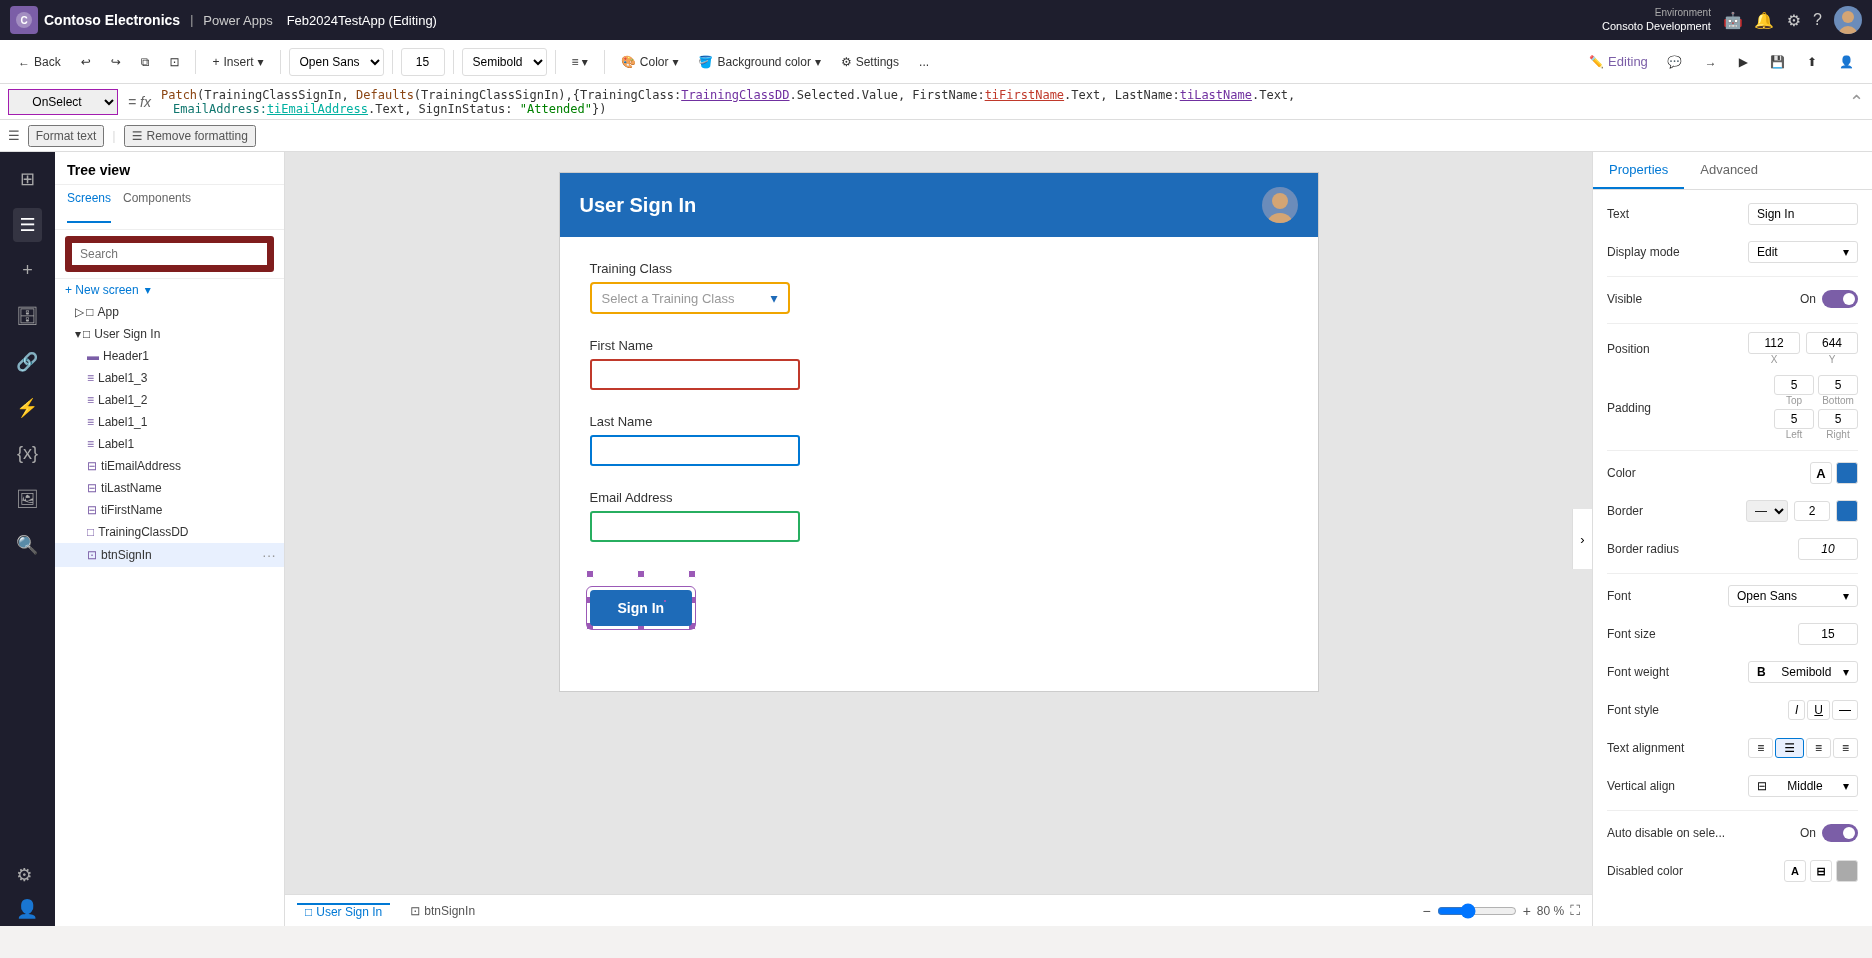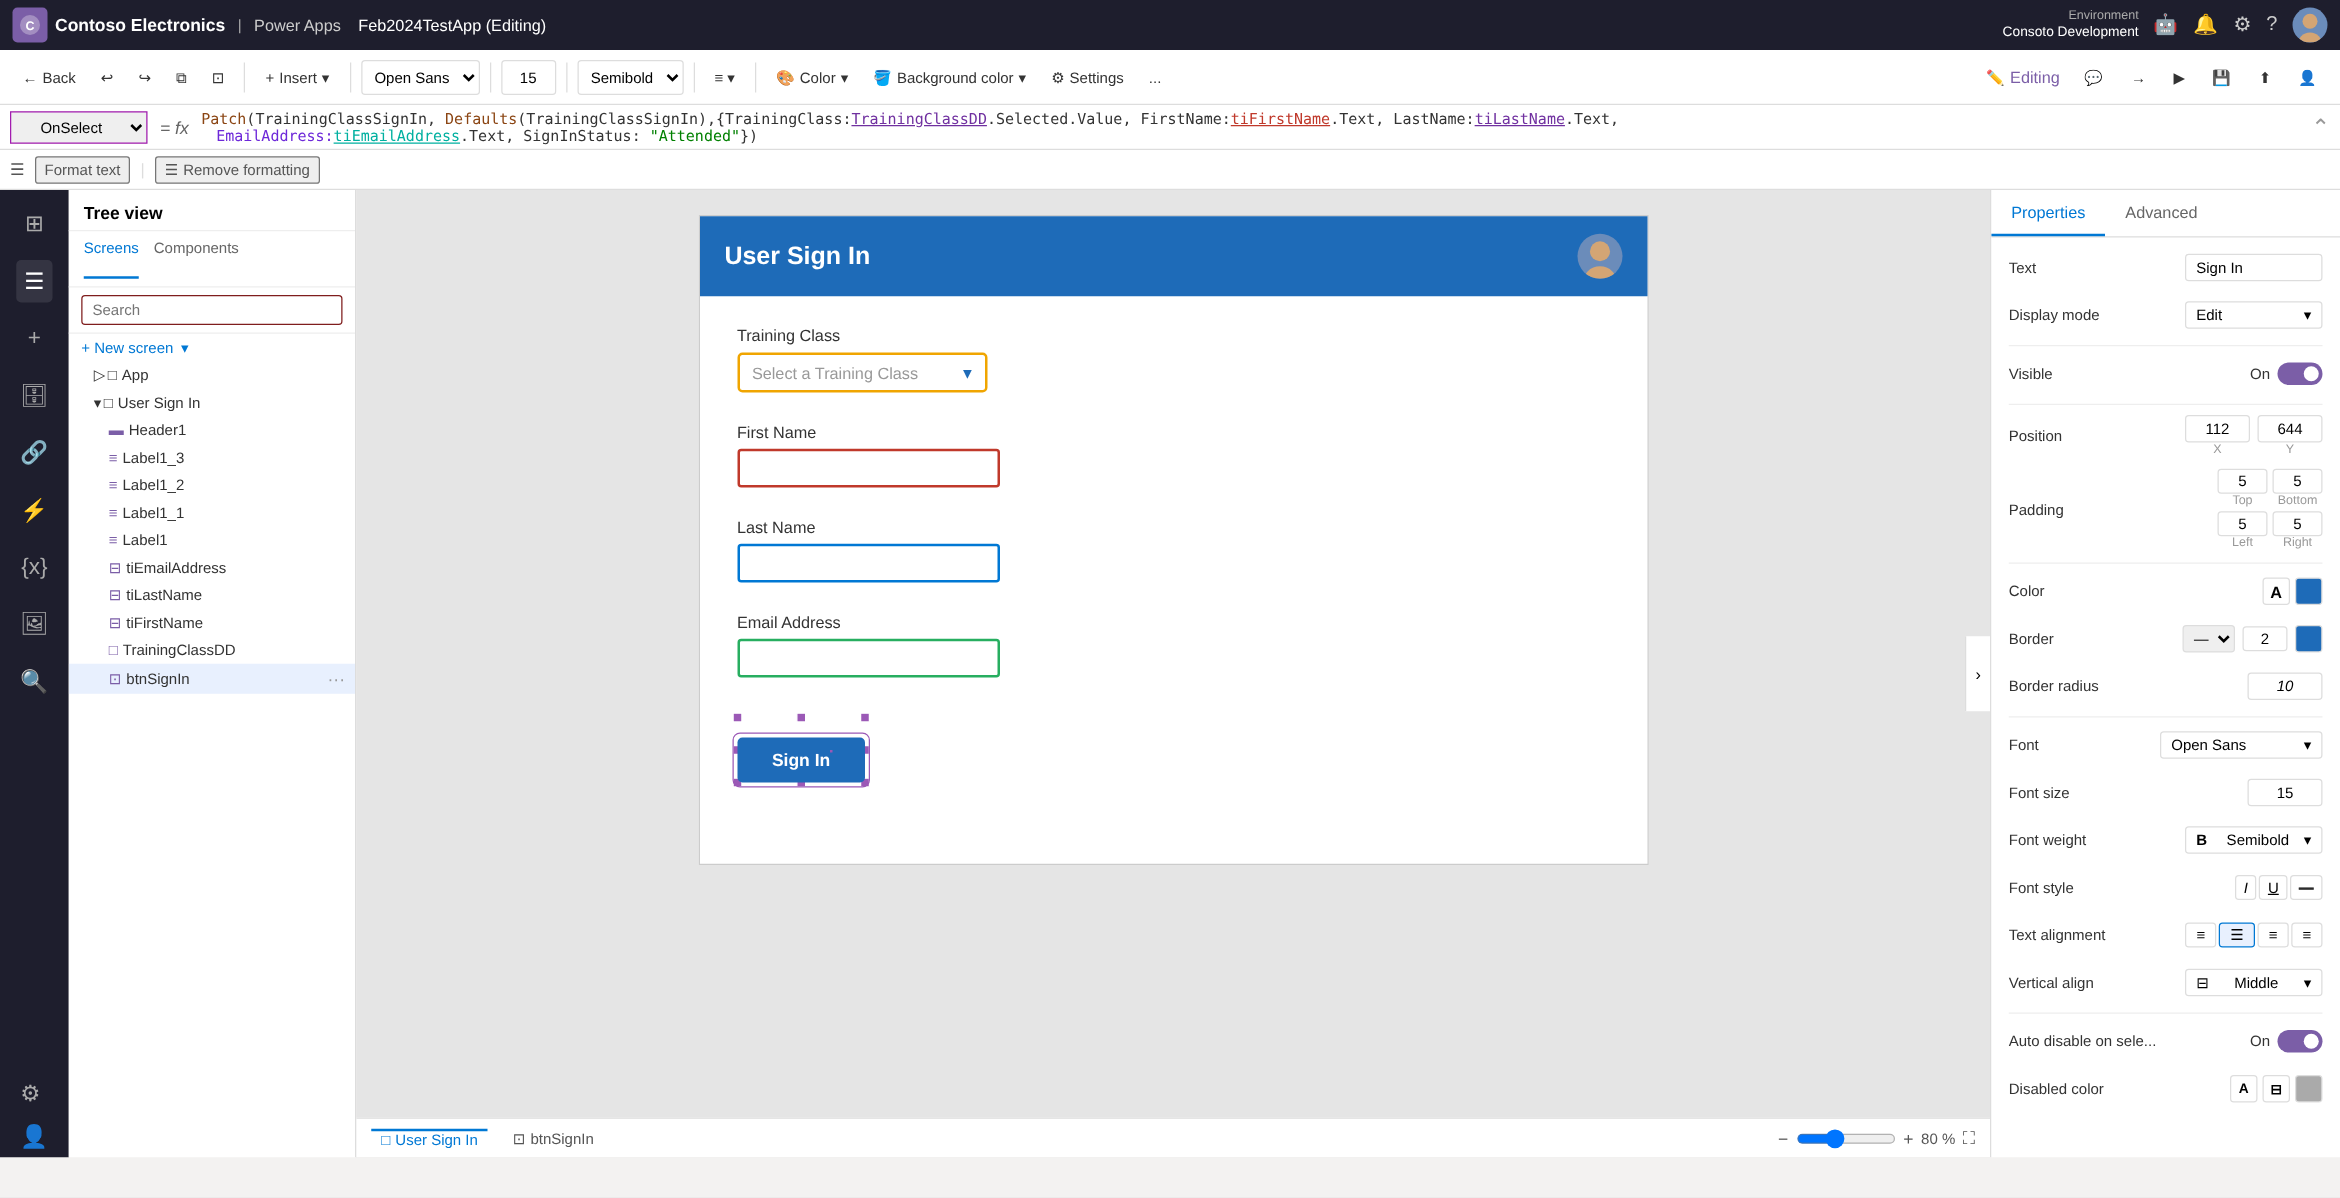--- a/index.html
+++ b/index.html
@@ -110,21 +110,21 @@
     .tree-header {
       padding: 10px 12px 6px;
       font-weight: 600;
       font-size: 14px;
       border-bottom: 1px solid #eee;
     }
     .tree-tabs { display: flex; gap: 12px; padding: 6px 12px; border-bottom: 1px solid #eee; }
     .tree-tab { font-size: 12px; cursor: pointer; color: #666; padding-bottom: 16px; }
     .tree-tab.active { color: #0078d4; border-bottom: 2px solid #0078d4; }
     .tree-search { padding: 6px 10px; border-bottom: 1px solid #eee; }
-    .tree-search input { width: 100%; border: 1px solid #7f1d1d; border-radius: 3px; padding: 4px 8px; font-size: 12px; }
+    .tree-search input { width: 100%; border: 7px solid #7f1d1d; border-radius: 3px; padding: 4px 8px; font-size: 12px; }
     .tree-actions { display: flex; align-items: center; padding: 4px 10px; gap: 6px; }
     .tree-new-btn { font-size: 12px; color: #0078d4; cursor: pointer; display: flex; align-items: center; gap: 3px; }
     .tree-items { overflow-y: auto; flex: 1; }
     .tree-item {
       display: flex; align-items: center; padding: 4px 8px 4px 12px;
       font-size: 12px; cursor: pointer; color: #333;
     }
     .tree-item.selected { background: #e8f0fe; }
     .tree-item .indent { display: inline-block; }
     .tree-item .item-more { margin-left: auto; color: #999; font-size: 14px; }
@@ -373,21 +373,21 @@
   </div>
 </div>
 
 <div class="formula-bar">
   <select style="min-width:110px;font-size:12px;border:1px solid #a21caf;padding:2px 6px;height:26px;text-align:center;">
     <option>OnSelect</option>
   </select>
   <span class="fx">= fx</span>
   <div class="formula-content">
     <span style="color:#8B4513">Patch</span><span style="color:#333">(</span><span style="color:#333">TrainingClassSignIn</span><span style="color:#333">, </span><span style="color:#8B4513">Defaults</span><span style="color:#333">(TrainingClassSignIn),{TrainingClass:</span><span style="color:#7030A0;text-decoration:underline">TrainingClassDD</span><span style="color:#333">.Selected.Value, FirstName:</span><span style="color:#c0392b;text-decoration:underline">tiFirstName</span><span style="color:#333">.Text, LastName:</span><span style="color:#7030A0;text-decoration:underline">tiLastName</span><span style="color:#333">.Text,</span><br>
-    <span style="color:#6d28d9;padding-left:12px">EmailAddress:</span><span style="color:#00B0A0;text-decoration:underline">tiEmailAddress</span><span style="color:#333">.Text, SignInStatus: </span><span style="color:#008000">"Attended"</span><span style="color:#333">})</span>
+    <span style="color:#0f766e;padding-left:12px">EmailAddress:</span><span style="color:#00B0A0;text-decoration:underline">tiEmailAddress</span><span style="color:#333">.Text, SignInStatus: </span><span style="color:#008000">"Attended"</span><span style="color:#333">})</span>
   </div>
   <button style="border:none;background:none;font-size:18px;color:#999;cursor:pointer">⌃</button>
 </div>
 
 <div class="format-bar">
   <span style="color:#555">☰</span>
   <button class="format-bar-btn">
     <span>Format text</span>
   </button>
   <span style="color:#ddd">|</span>

